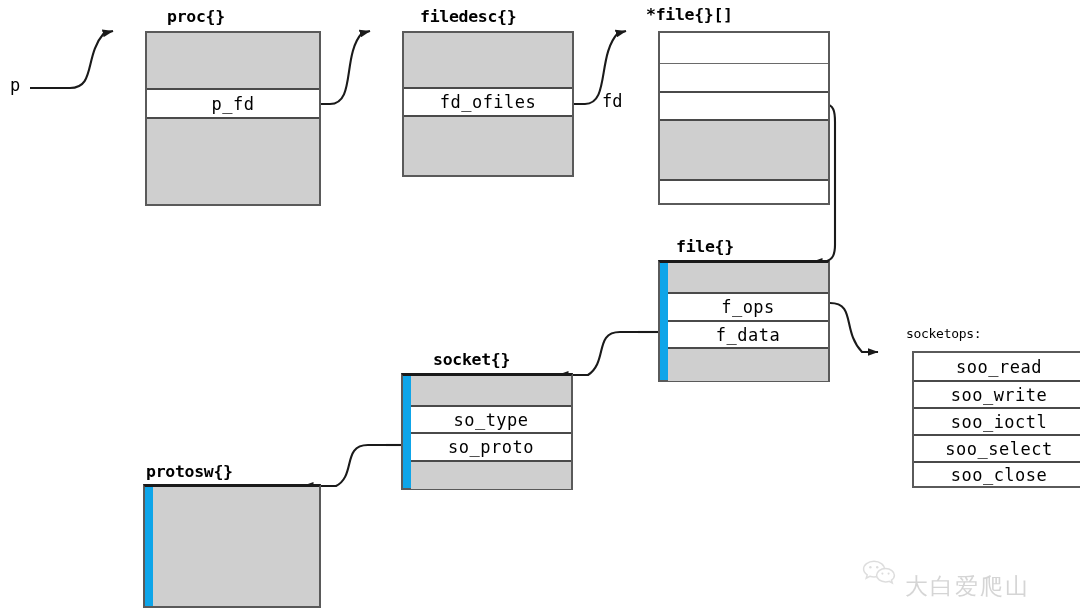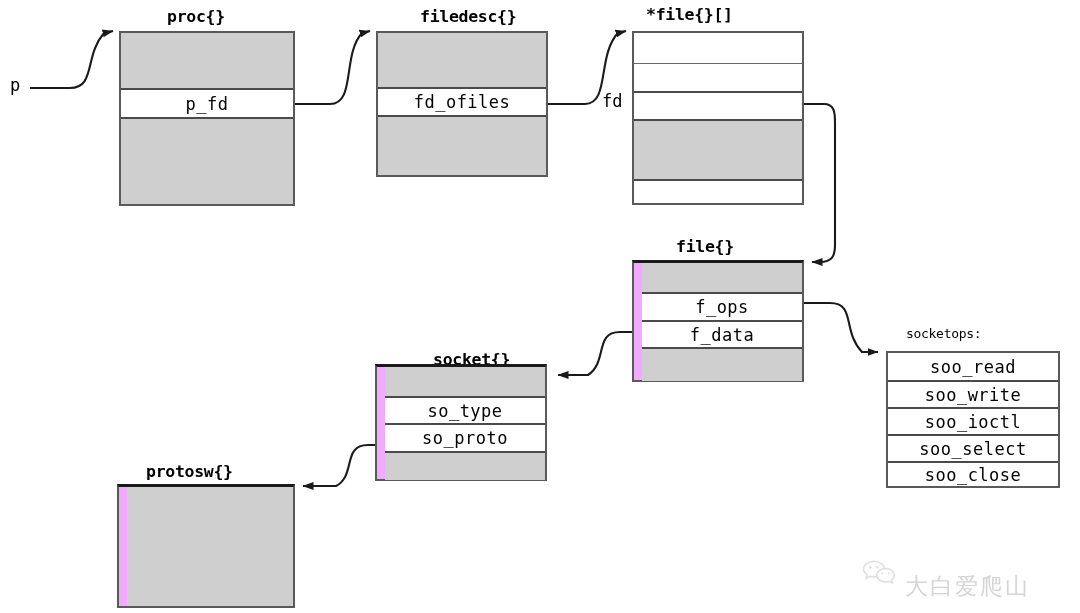--- a/index.html
+++ b/index.html
@@ -13,21 +13,22 @@
     height: 613px;
     background: #ffffff;
     font-family: "DejaVu Sans Mono", monospace;
     overflow: hidden;
   }
   
   .struct {
     position: absolute;
     box-sizing: border-box;
     border: 2px solid #5a5a5a;
-    background: #f0abfc;
+    background: #0ea5e9;
+    margin-left: 26px;
   }
   .struct.heavy-top { border-top: 3px solid #1a1a1a; padding-left: 8px; }
   .row {
     box-sizing: border-box;
     width: 100%;
     position: relative;
     display: flex;
     align-items: center;
     justify-content: center;
     font-size: 17px;
@@ -161,21 +162,21 @@
   <div class="title" style="left:906px; top:326px; font-weight:normal; font-size:13px;">socketops:</div>
   <div class="struct" style="left:886px; top:351px; width:174px; height:137px;">
     <div class="row white" style="height:27px;">soo_read</div>
     <div class="row white sep" style="height:27px;">soo_write</div>
     <div class="row white sep" style="height:27px;">soo_ioctl</div>
     <div class="row white sep" style="height:27px;">soo_select</div>
     <div class="row white sep" style="height:25px;">soo_close</div>
   </div>
 
   <div class="title" style="left:433px; top:350px;">socket{}</div>
-  <div class="struct heavy-top" style="left:375px; top:364px; width:172px; height:117px;">
+  <div class="struct heavy-top" style="left:375px; top:373px; width:172px; height:117px;">
     <div class="row gray" style="height:29px;"></div>
     <div class="row white sep" style="height:27px;">so_type</div>
     <div class="row white sep" style="height:28px;">so_proto</div>
     <div class="row gray sep" style="height:29px;"></div>
   </div>
 
   <div class="title" style="left:146px; top:462px;">protosw{}</div>
   <div class="struct heavy-top" style="left:117px; top:484px; width:178px; height:124px;">
     <div class="row gray" style="height:100%;"></div>
   </div>

